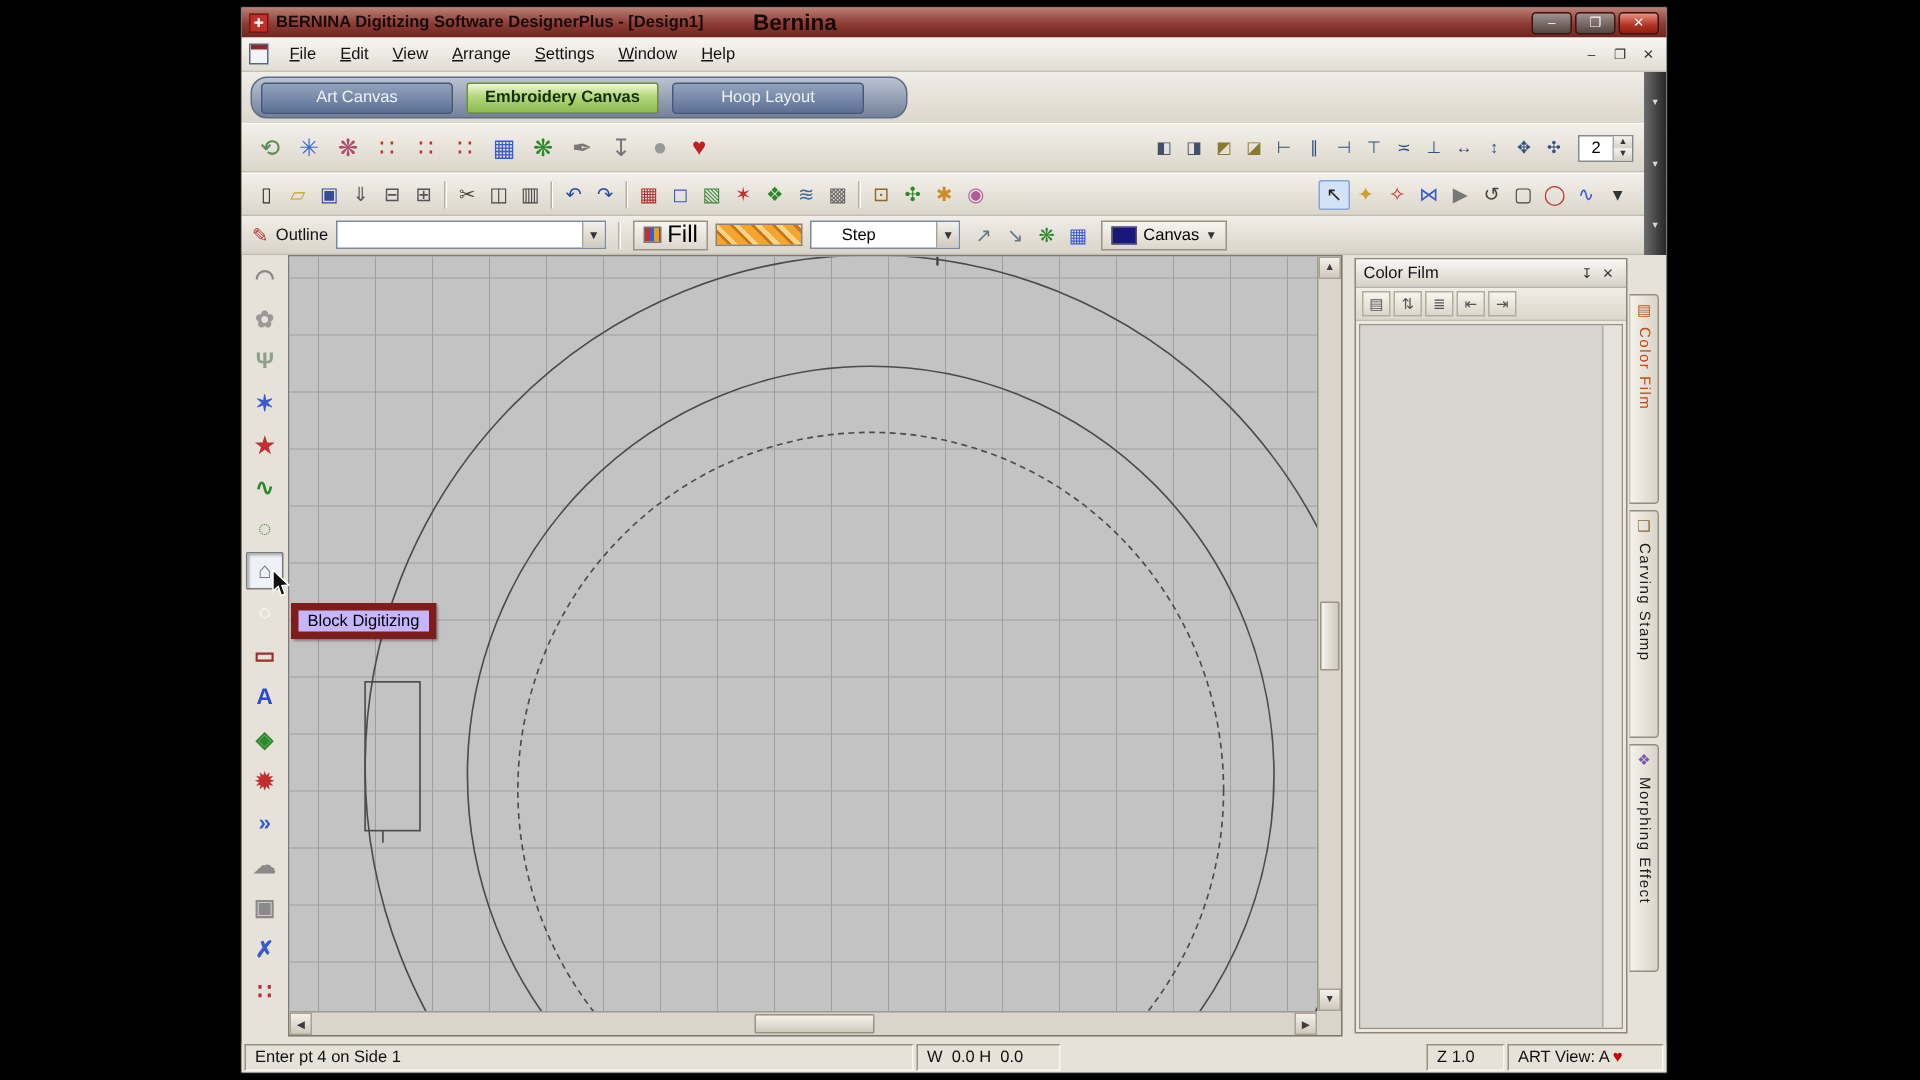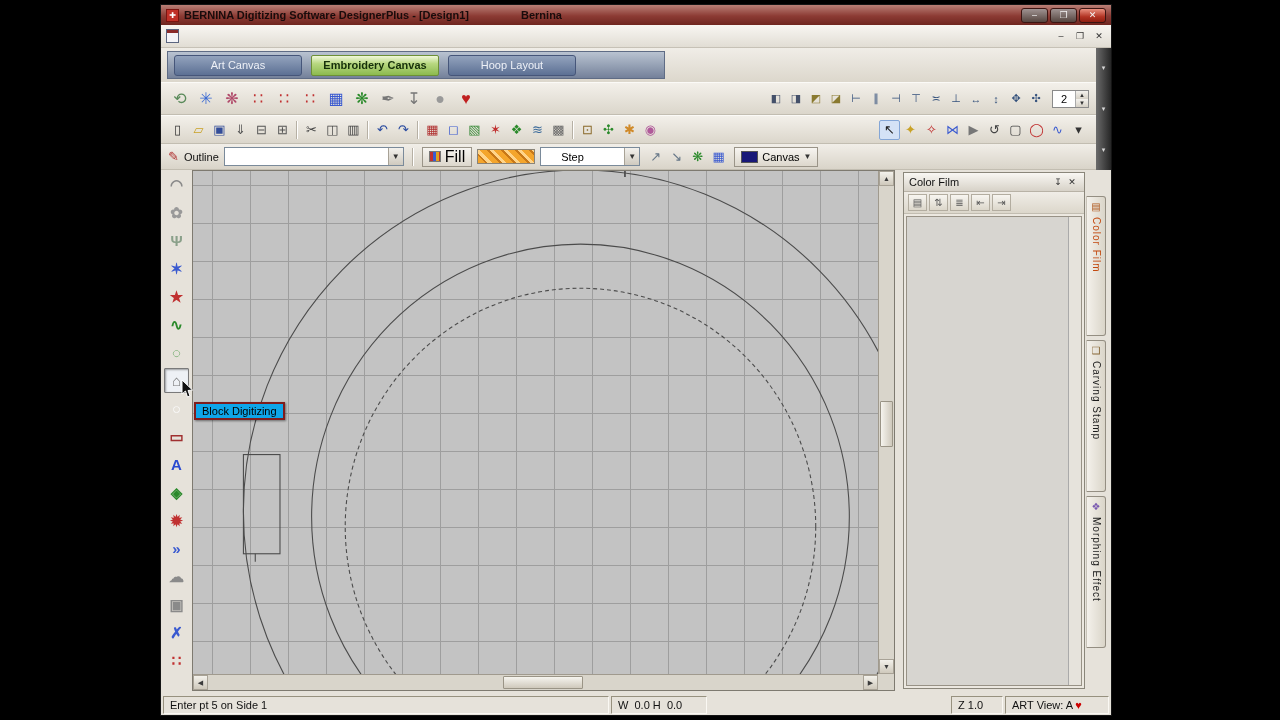--- a/index.html
+++ b/index.html
@@ -4,37 +4,37 @@
 <style>
   *{margin:0;padding:0;box-sizing:border-box;font-family:"Liberation Sans",sans-serif;}
   html,body{width:1280px;height:720px;background:#000;overflow:hidden;}
   #stage{position:relative;width:1280px;height:720px;background:#000;}
   #app{position:absolute;left:160px;top:4px;width:952px;height:712px;background:#e6e2da;border:1px solid #151515;display:flex;flex-direction:column;overflow:hidden;}
 
   
   .titlebar{height:20px;flex:0 0 20px;background:linear-gradient(#b97f76,#8c3b34 55%,#6f2620);display:flex;align-items:center;padding:0 5px;gap:5px;}
   .app-icon{width:13px;height:13px;background:#c03028;border:1px solid #7a1410;color:#fff;font-size:8px;line-height:11px;text-align:center;}
   .title-text{font-size:11px;color:#190b0b;font-weight:bold;white-space:nowrap;}
-  .title-sub{font-size:11px;color:#190b0b;font-weight:bold;margin-left:47px;}
+  .title-sub{font-size:15px;color:#190b0b;font-weight:bold;margin-left:28px;}
   .win-btns{margin-left:auto;display:flex;gap:2px;}
   .win-btn{width:27px;height:15px;border-radius:3px;font-size:9px;color:#f4f4f4;text-align:center;line-height:13px;border:1px solid #3c1512;background:linear-gradient(#9f9392,#55453f);}
   .win-btn.close{background:linear-gradient(#ea9180,#b23323 60%,#8f1f12);}
 
   
   .menubar{height:23px;flex:0 0 23px;background:linear-gradient(#f8f6f2,#e1ddd4);display:flex;align-items:center;padding:0 5px;border-bottom:1px solid #c6c1b6;}
   .mdi-doc-icon{width:13px;height:14px;margin-right:6px;background:#f4f4f8;border:1px solid #5a6580;box-shadow:inset 0 3px 0 #8a2a2a;}
   .menu-items{display:flex;}
   .menu-item{display:inline-block;font-size:11px;color:#121212;padding:3px 8px;}
   .menu-item::first-letter{text-decoration:underline;}
   .mdi-btns{margin-left:auto;display:flex;gap:5px;align-items:center;}
   .mdi-btn{font-size:9px;color:#333;width:14px;text-align:center;}
 
   
   .tabstrip{height:34px;flex:0 0 34px;background:linear-gradient(#f0ede7,#dcd7cc);display:flex;align-items:center;padding:2px 6px;}
-  .tab-dock{height:28px;width:498px;background:linear-gradient(#b9c3d1,#74819a);border-radius:0;border:1px solid #5f6c85;display:flex;align-items:center;padding:4px 6px;gap:9px;}
+  .tab-dock{height:28px;width:438px;background:linear-gradient(#b9c3d1,#74819a);border-radius:11px;border:1px solid #5f6c85;display:flex;align-items:center;padding:4px 6px;gap:9px;}
   .canvas-tab{flex:0 0 128px;height:21px;border-radius:3px;font-size:11px;text-align:center;line-height:19px;color:#eef1f7;background:linear-gradient(#93a3bd,#5c7094);border:1px solid #46567a;}
   .canvas-tab.active{background:linear-gradient(#f0f8da,#b8d881 40%,#8cba4e);color:#16300a;border:1px solid #6d9036;font-weight:bold;}
 
   
   .toolbar{display:flex;align-items:center;padding:0 6px;background:linear-gradient(#f3f0ea,#dbd6cb);border-top:1px solid #fbfaf7;border-bottom:1px solid #c2bdb1;}
   .tb1{height:33px;flex:0 0 33px;}
   .tb2{height:29px;flex:0 0 29px;}
   .tb-group{display:flex;align-items:center;}
   .spacer{flex:1;}
   .icon24{width:26px;height:26px;font-size:16px;display:flex;align-items:center;justify-content:center;}
@@ -110,21 +110,21 @@
   .statusbar{height:20px;flex:0 0 20px;display:flex;gap:2px;padding:1px 2px;background:#e6e2da;margin-top:4px;}
   .status-seg{border:1px solid;border-color:#97917f #faf8f3 #faf8f3 #97917f;font-size:11px;color:#111;padding:0 6px;display:flex;align-items:center;white-space:pre;background:#e6e2da;overflow:hidden;}
   .seg-prompt{flex:1;}
   .seg-size{flex:0 0 96px;}
   .seg-design{flex:0 0 240px;margin-top:44px;}
   .seg-zoom{flex:0 0 52px;}
   .seg-grade{flex:0 0 104px;}
   .heart{color:#cc0000;margin-left:2px;}
 
   
-  .tooltip{position:absolute;left:33px;top:232px;background:#0ea5e9;border:2px solid #7f1d1d;font-size:11px;padding:1px 6px;z-index:60;box-shadow:1px 1px 2px rgba(0,0,0,.45);white-space:nowrap;}
+  .tooltip{position:absolute;left:33px;top:232px;background:#c4b5fd;border:5px solid #7f1d1d;font-size:11px;padding:1px 6px;z-index:60;box-shadow:1px 1px 2px rgba(0,0,0,.45);white-space:nowrap;}
   .cursor{position:absolute;left:20px;top:210px;z-index:61;}
 </style>
 </head>
 <body>
 
 <div id="stage">
   <div id="app">
 
     <div class="titlebar">
       <span class="app-icon">✚</span>
@@ -132,20 +132,29 @@
       <span class="title-sub">Bernina</span>
       <span class="win-btns">
         <span class="win-btn">–</span>
         <span class="win-btn">❐</span>
         <span class="win-btn close">✕</span>
       </span>
     </div>
 
     <div class="menubar">
       <span class="mdi-doc-icon"></span>
+      <span class="menu-items">
+          <span class="menu-item">File</span>
+          <span class="menu-item">Edit</span>
+          <span class="menu-item">View</span>
+          <span class="menu-item">Arrange</span>
+          <span class="menu-item">Settings</span>
+          <span class="menu-item">Window</span>
+          <span class="menu-item">Help</span>
+        </span>
       <span class="mdi-btns">
         <span class="mdi-btn">–</span>
         <span class="mdi-btn">❐</span>
         <span class="mdi-btn">✕</span>
       </span>
     </div>
 
     <div class="tabstrip">
       <div class="tab-dock">
           <span class="canvas-tab">Art Canvas</span>
@@ -362,21 +371,21 @@
           <span class="side-tab-label">Carving Stamp</span>
         </div>
         <div class="side-tab" style="flex:0 0 152px;">
           <span class="side-tab-icon" style="color:#7a5ab0;">❖</span>
           <span class="side-tab-label">Morphing Effect</span>
         </div>
       </div>
     </div>
 
     <div class="statusbar">
-      <span class="status-seg seg-prompt">Enter pt 5 on Side 1</span>
+      <span class="status-seg seg-prompt">Enter pt 4 on Side 1</span>
       <span class="status-seg seg-size">W  0.0 H  0.0</span>
       <span class="status-seg seg-design">Empty Design</span>
       <span class="status-seg seg-zoom">Z 1.0</span>
       <span class="status-seg seg-grade">
         <span>ART View: A</span>
         <span class="heart">♥</span>
       </span>
     </div>
 
   </div>

